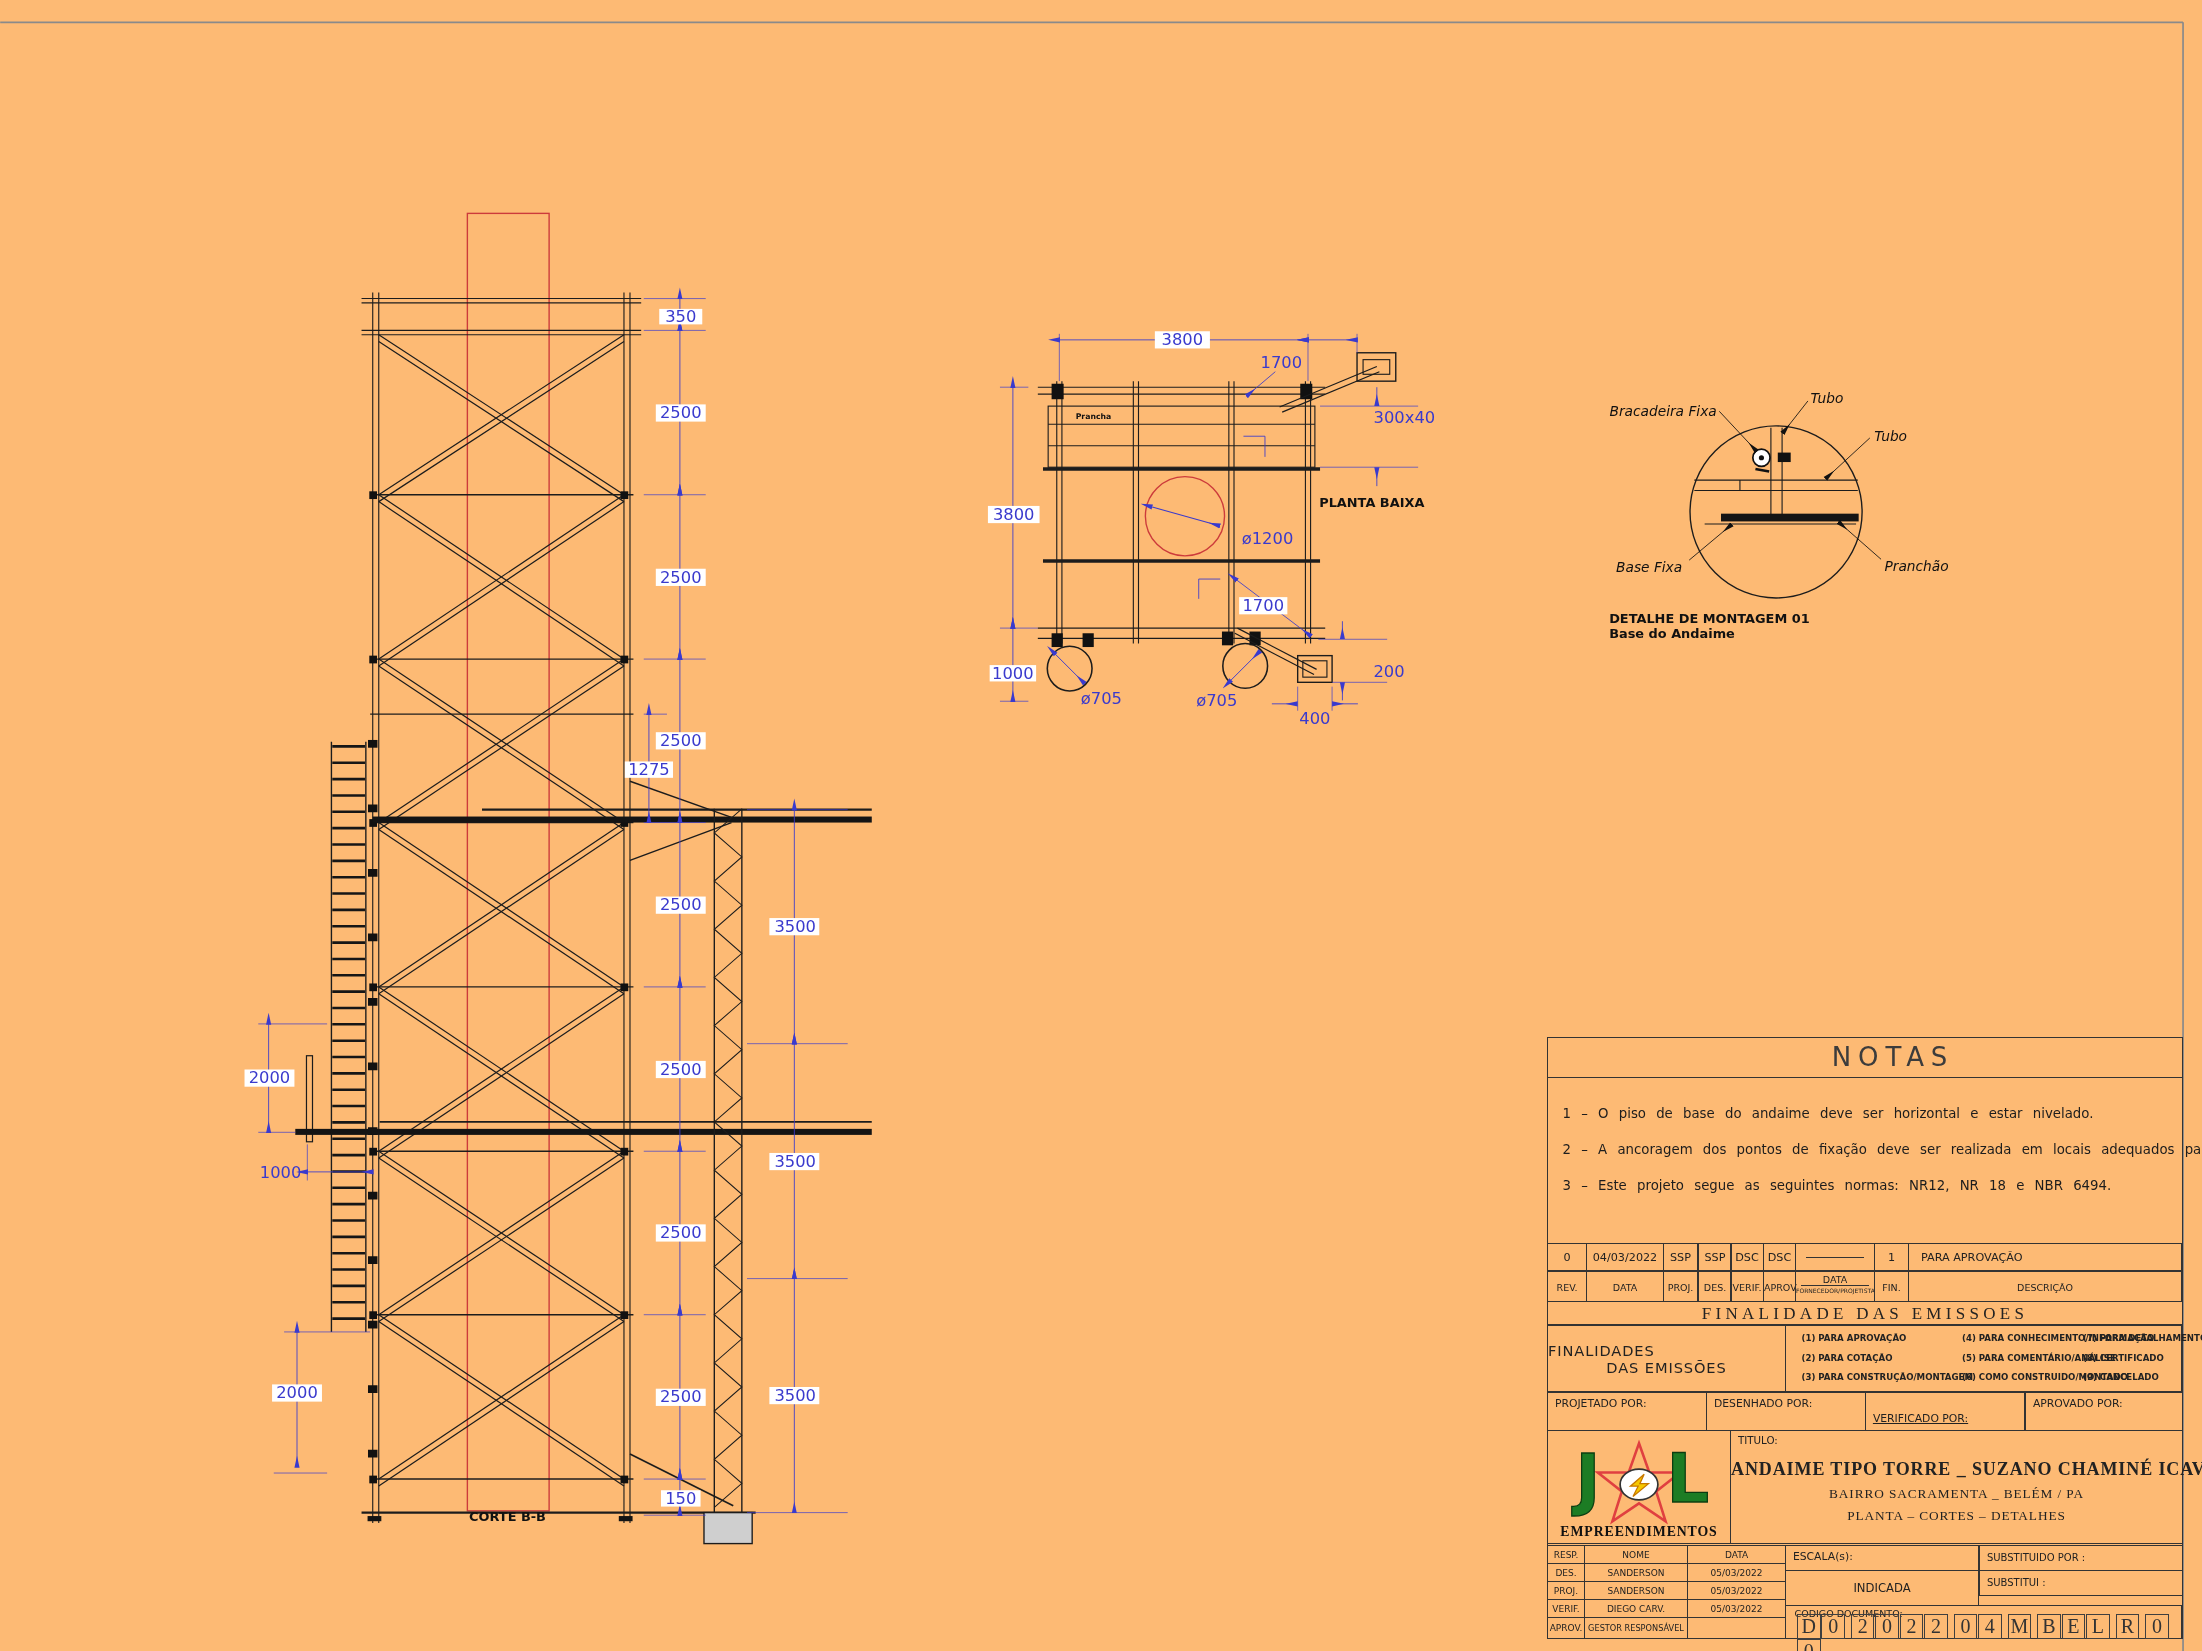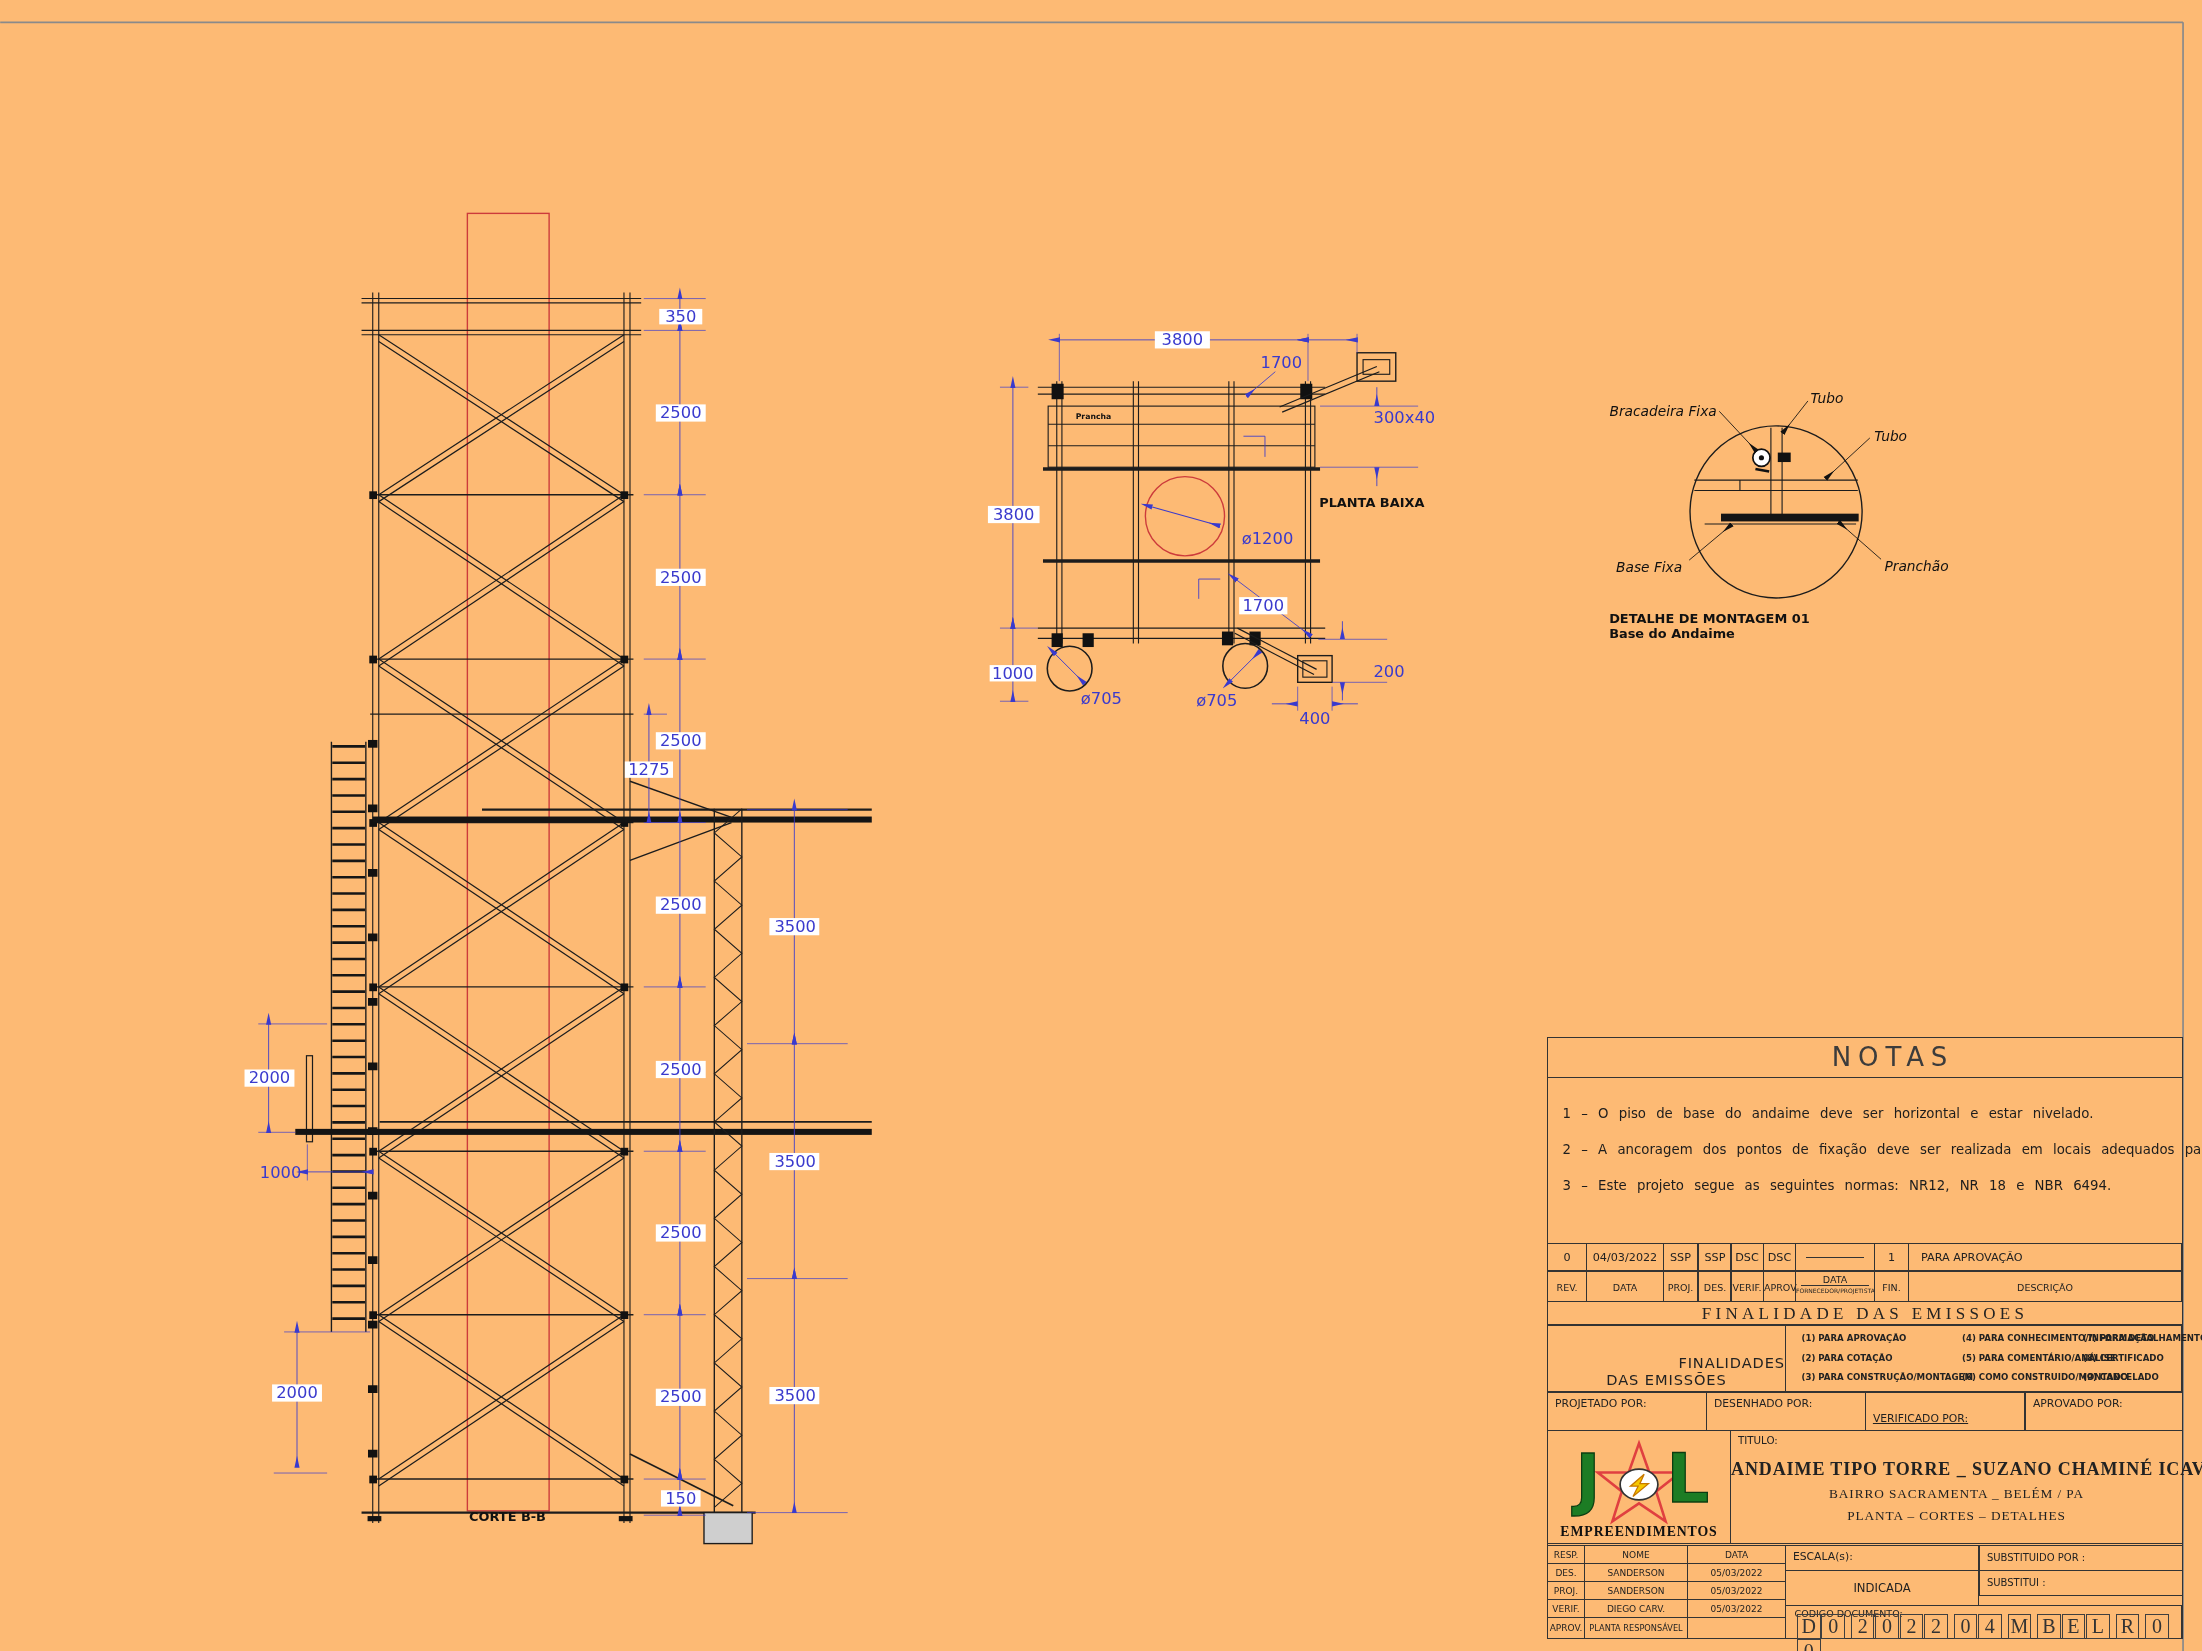--- a/index.html
+++ b/index.html
@@ -425,21 +425,21 @@
       <div style="font-size:6px;text-align:center;padding-top:1.7px;">FORNECEDOR/PROJETISTA</div>
     </div>
     <div class="cell hdr" style="left:327px;top:234px;width:35px;height:31px;line-height:31px;">FIN.</div>
     <div class="cell hdr" style="left:361px;top:234px;width:274px;height:31px;line-height:31px;">DESCRIÇÃO</div>
   </div>
 
   <div class="cell serifband" style="left:0;top:264px;width:636px;height:24px;line-height:24px;border-width:1.7px 0.9px;">FINALIDADE  DAS  EMISSOES</div>
 
   <div>
     <div class="cell" style="left:0;top:288px;width:239px;height:67px;">
-      <div style="font-size:14.6px;text-align:right;padding-top:28px;letter-spacing:0.9px;">FINALIDADES</div>
+      <div style="font-size:14.6px;text-align:left;padding-top:16px;letter-spacing:0.9px;">FINALIDADES</div>
       <div style="font-size:14.6px;text-align:center;letter-spacing:0.9px;">DAS EMISSÕES</div>
     </div>
     <div class="cell" style="left:238px;top:288px;width:397px;height:67px;">
       <div class="fin-item" style="left:15.5px;top:6.9px;">(1)  PARA  APROVAÇÃO</div>
       <div class="fin-item" style="left:15.5px;top:27px;">(2)  PARA  COTAÇÃO</div>
       <div class="fin-item" style="left:15.5px;top:46px;">(3)  PARA  CONSTRUÇÃO/MONTAGEM</div>
       <div class="fin-item" style="left:176px;top:6.9px;">(4)  PARA  CONHECIMENTO/INFORMAÇÃO</div>
       <div class="fin-item" style="left:176px;top:27px;">(5)  PARA  COMENTÁRIO/ANÁLISE</div>
       <div class="fin-item" style="left:176px;top:46px;">(6)  COMO  CONSTRUIDO/MONTADO</div>
       <div class="fin-item" style="left:297px;top:6.9px;">(7)  PARA  DETALHAMENTO</div>
@@ -491,21 +491,21 @@
 
     <div class="small-tbl-cell" style="left:0;top:544px;width:38px;height:19px;">PROJ.</div>
     <div class="small-tbl-cell" style="left:37px;top:544px;width:104px;height:19px;">SANDERSON</div>
     <div class="small-tbl-cell" style="left:140px;top:544px;width:99px;height:19px;">05/03/2022</div>
 
     <div class="small-tbl-cell" style="left:0;top:562px;width:38px;height:19px;">VERIF.</div>
     <div class="small-tbl-cell" style="left:37px;top:562px;width:104px;height:19px;">DIEGO  CARV.</div>
     <div class="small-tbl-cell" style="left:140px;top:562px;width:99px;height:19px;">05/03/2022</div>
 
     <div class="small-tbl-cell" style="left:0;top:580px;width:38px;height:22.4px;">APROV.</div>
-    <div class="small-tbl-cell" style="left:37px;top:580px;width:104px;height:22.4px;font-size:8.2px;">PLANTA  RESPONSÁVEL</div>
+    <div class="small-tbl-cell" style="left:37px;top:580px;width:104px;height:22.4px;font-size:8.2px;">GESTOR  RESPONSÁVEL</div>
     <div class="small-tbl-cell" style="left:140px;top:580px;width:99px;height:22.4px;"></div>
   </div>
 
   <div>
     <div class="cell" style="left:238px;top:508px;width:194px;height:26px;">
       <span style="position:absolute;left:6.9px;top:4.3px;font-size:10.8px;text-align:right;">ESCALA(s):</span>
     </div>
     <div class="cell" style="left:432px;top:508px;width:204px;height:26px;">
       <span style="position:absolute;left:6.9px;top:6px;font-size:10px;">SUBSTITUIDO  POR  :</span>
     </div>

